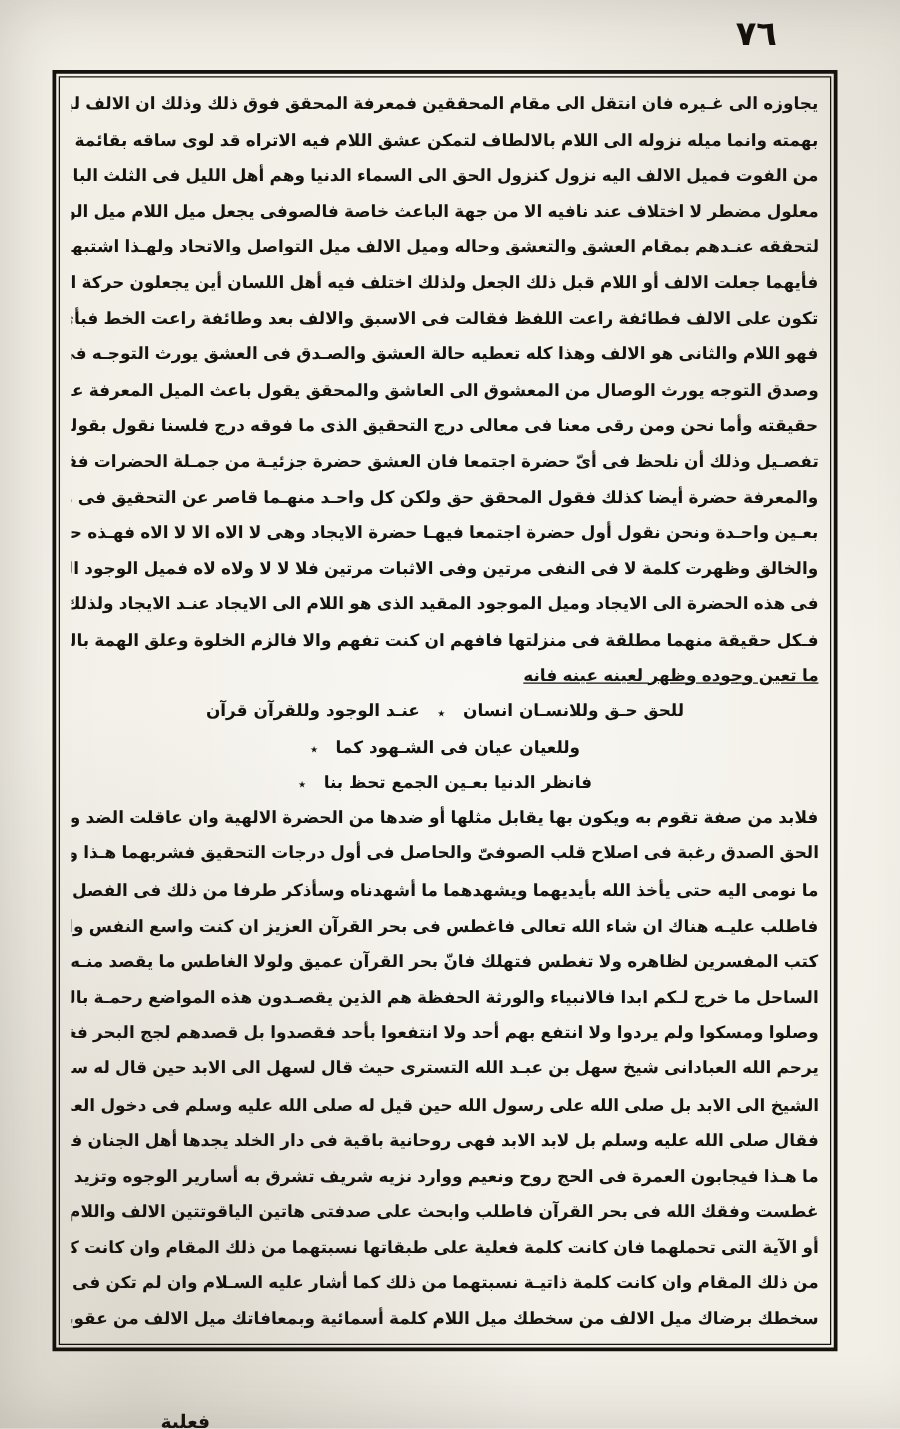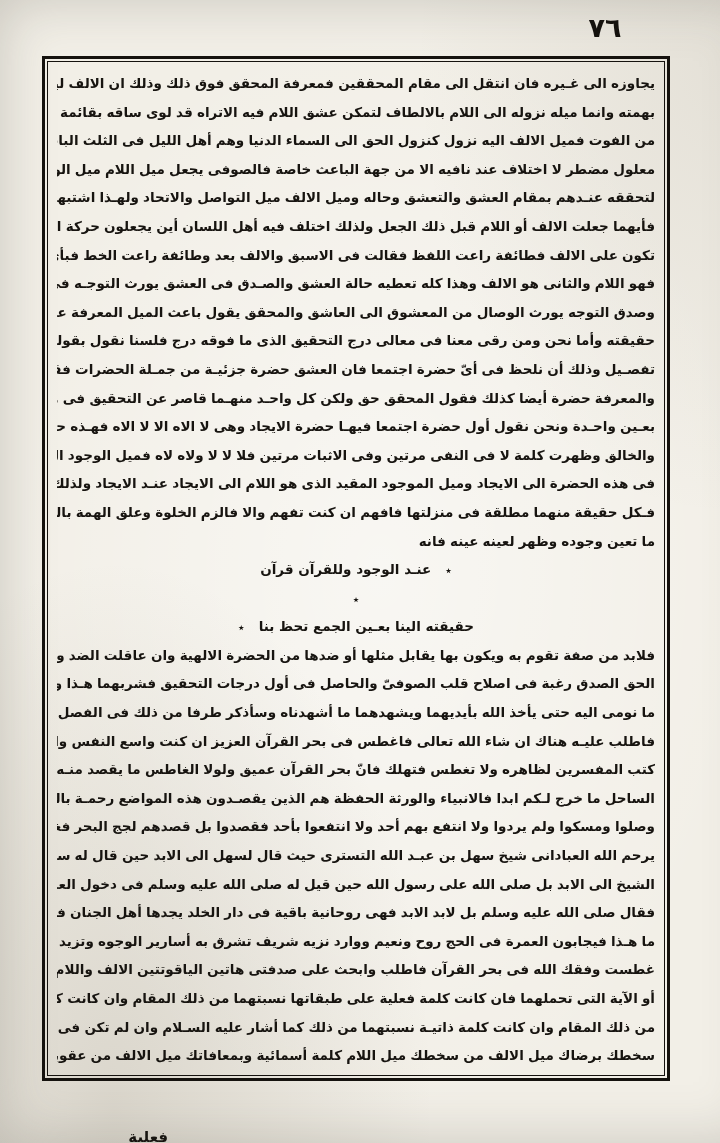--- a/index.html
+++ b/index.html
@@ -56,20 +56,21 @@
     font-weight: bold;
     white-space: nowrap;
     overflow: hidden;
     text-align: justify;
     text-align-last: justify;
     word-spacing: -0.5px;
   }
   .line.no-justify {
     text-align: center;
     text-align-last: right;
+    text-decoration: underline;
   }
   .verse {
     height: 28.6px;
     line-height: 28.6px;
     font-size: 13.5px;
     font-weight: bold;
     direction: rtl;
     display: flex;
     justify-content: center;
     align-items: center;
@@ -121,28 +122,30 @@
           <div class="line">وصدق التوجه يورث الوصال من المعشوق الى العاشق والمحقق يقول باعث الميل المعرفة عندهما وكل واحد على حسب</div>
           <div class="line">حقيقته وأما نحن ومن رقى معنا فى معالى درج التحقيق الذى ما فوقه درج فلسنا نقول بقولهما ولكن لنا فى المسـئلة</div>
           <div class="line">تفصـيل وذلك أن نلحظ فى أىّ حضرة اجتمعا فان العشق حضرة جزئيـة من جمـلة الحضرات فقول الصوفىّ حق</div>
           <div class="line">والمعرفة حضرة أيضا كذلك فقول المحقق حق ولكن كل واحـد منهـما قاصر عن التحقيق فى هـذه المسئلة ناظر</div>
           <div class="line">بعـين واحـدة ونحن نقول أول حضرة اجتمعا فيهـا حضرة الايجاد وهى لا الاه الا لا الاه فهـذه حضرة الخلق</div>
           <div class="line">والخالق وظهرت كلمة لا فى النفى مرتين وفى الاثبات مرتين فلا لا لا ولاه لاه فميل الوجود المطلق الذى هو الالف</div>
           <div class="line">فى هذه الحضرة الى الايجاد وميل الموجود المقيد الذى هو اللام الى الايجاد عنـد الايجاد ولذلك خرج على الصورة</div>
           <div class="line">فـكل حقيقة منهما مطلقة فى منزلتها فافهم ان كنت تفهم والا فالزم الخلوة وعلق الهمة بالله الرحمن حتى تعلم فاذا تقيد بعد</div>
           <div class="line no-justify">ما تعين وجوده وظهر لعينه عينه فانه</div>
           <div class="verse">
+            <span class="hemistich">للحق حـق وللانسـان انسان</span>
             <span class="star">٭</span>
             <span class="hemistich">عنـد الوجود وللقرآن قرآن</span>
           </div>
           <div class="verse">
+            <span class="hemistich">وللعيان عيان فى الشـهود كما</span>
             <span class="star">٭</span>
           </div>
           <div class="verse">
-            <span class="hemistich">حقيقته الينا بعـين الجمع تحظ بنا</span>
+            <span class="hemistich">فانظر الدنيا بعـين الجمع تحظ بنا</span>
             <span class="star">٭</span>
           </div>
           <div class="line">فلابد من صفة تقوم به ويكون بها يقابل مثلها أو ضدها من الحضرة الالهية وان عاقلت الضد ولم نقتصر على المثل الذى هو</div>
           <div class="line">الحق الصدق رغبة فى اصلاح قلب الصوفىّ والحاصل فى أول درجات التحقيق فشربهما هـذا ولا يعرفان ما فوقه ولا</div>
           <div class="line">ما نومى اليه حتى يأخذ الله بأيديهما ويشهدهما ما أشهدناه وسأذكر طرفا من ذلك فى الفصل الثالث من هـذا الباب</div>
           <div class="line">فاطلب عليـه هناك ان شاء الله تعالى فاغطس فى بحر القرآن العزيز ان كنت واسع النفس والا فاقتصر على مطالعة</div>
           <div class="line">كتب المفسرين لظاهره ولا تغطس فتهلك فانّ بحر القرآن عميق ولولا الغاطس ما يقصد منـه المواضع القريبـة من</div>
           <div class="line">الساحل ما خرج لـكم ابدا فالانبياء والورثة الحفظة هم الذين يقصـدون هذه المواضع رحمـة بالعالم واما الواقفون الذين</div>
           <div class="line">وصلوا ومسكوا ولم يردوا ولا انتفع بهم أحد ولا انتفعوا بأحد فقصدوا بل قصدهم لجج البحر فغطسوا الى الابد لا يخرجون</div>
           <div class="line">يرحم الله العبادانى شيخ سهل بن عبـد الله التسترى حيث قال لسهل الى الابد حين قال له سـهل أيسجد القلب فقال</div>

